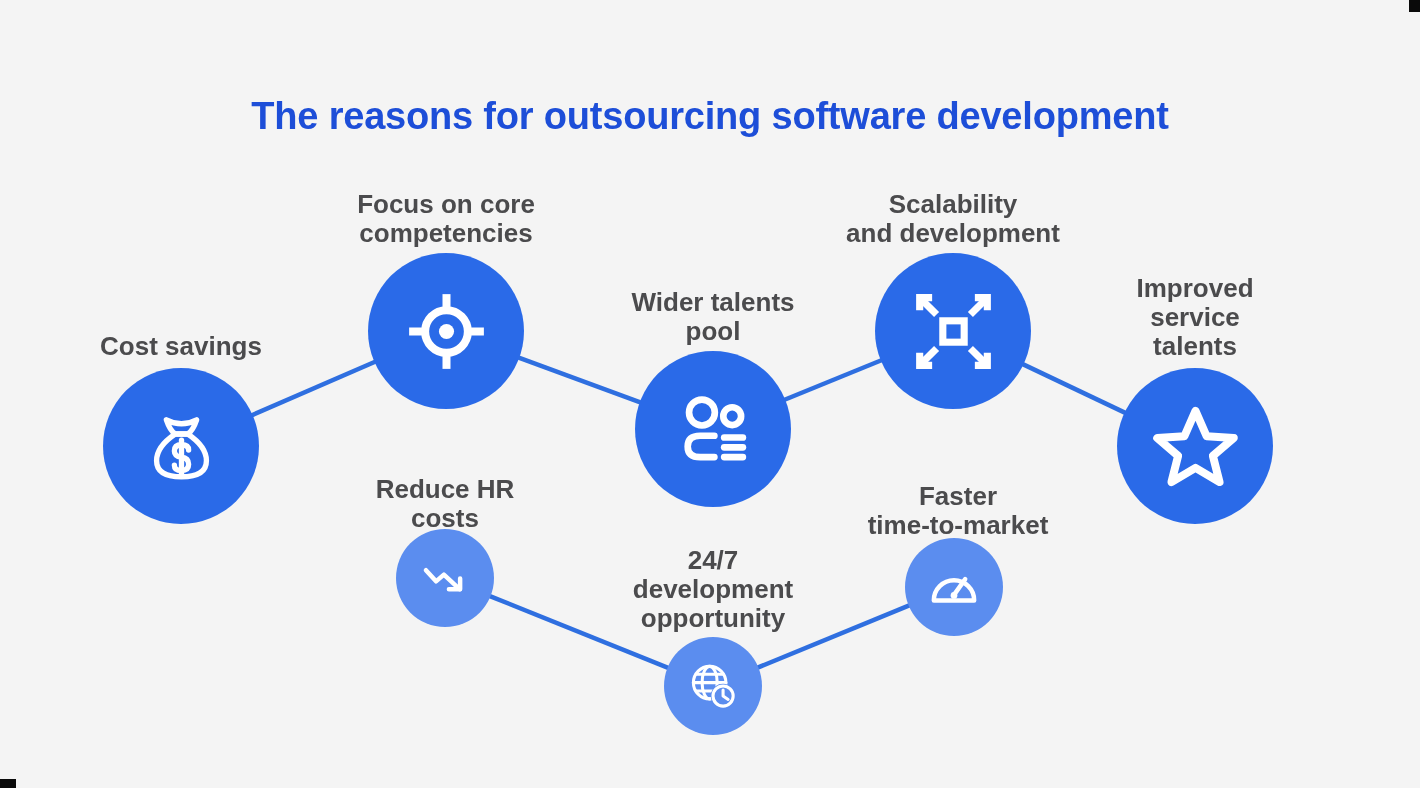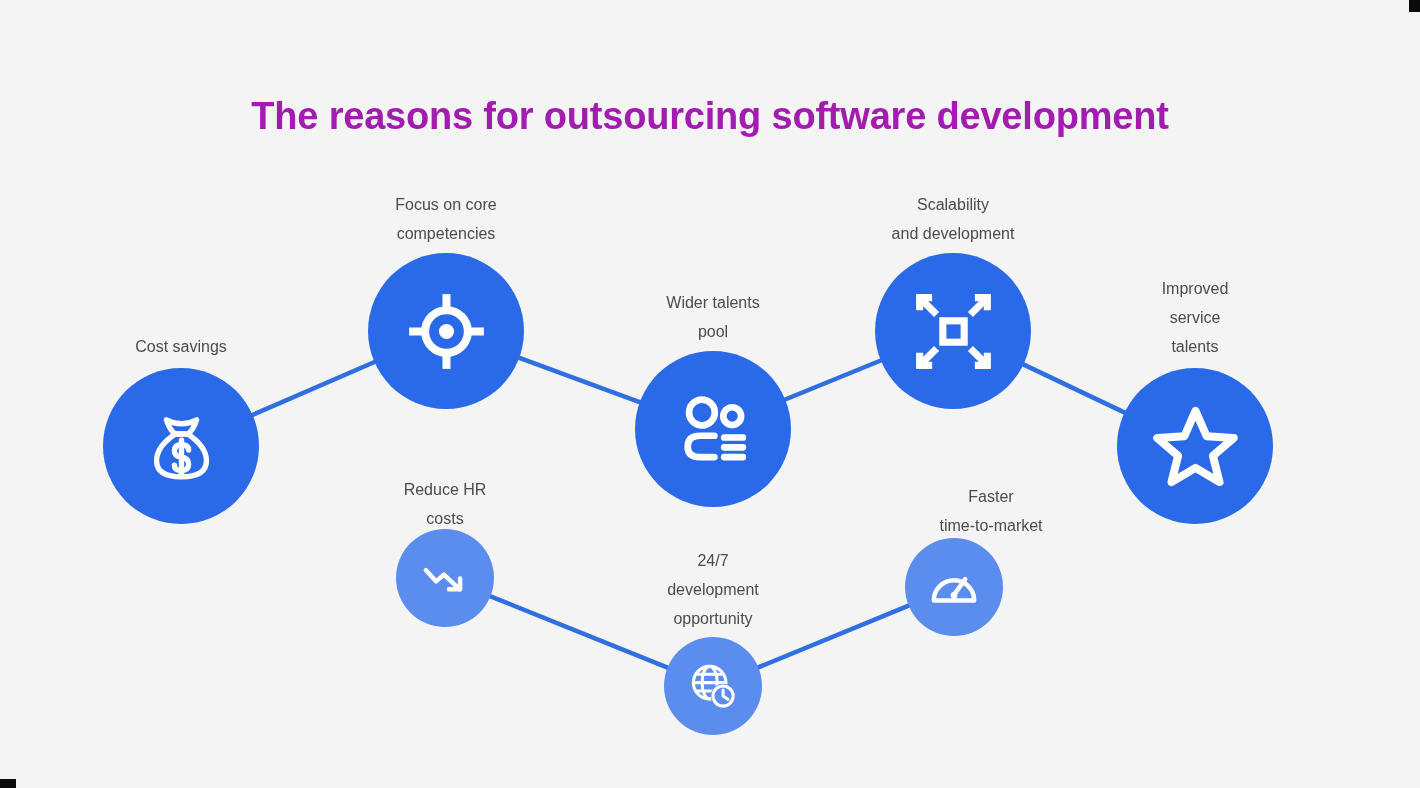--- a/index.html
+++ b/index.html
@@ -33,21 +33,21 @@
     background: #0a0a0a;
   }
   #title {
     position: absolute;
     left: 0;
     top: 95px;
     width: 1420px;
     text-align: center;
     font-size: 38px;
     font-weight: bold;
-    color: #a21caf;
+    color: #1d4ed8;
     letter-spacing: -0.2px;
     white-space: nowrap;
   }
   #edges {
     position: absolute;
     left: 0;
     top: 0;
     width: 1420px;
     height: 788px;
     pointer-events: none;
@@ -57,24 +57,24 @@
     border-radius: 50%;
     display: flex;
     align-items: center;
     justify-content: center;
   }
   .node svg { display: block; }
   .label {
     position: absolute;
     text-align: center;
     color: #4b4b4d;
-    font-size: 16px;
+    font-size: 26px;
     line-height: 29px;
     white-space: pre-line;
-    font-weight: 400;
+    font-weight: 700;
   }
 </style>
 </head>
 <body>
 
 <div id="canvas">
 
   <svg id="edges" viewBox="0 0 1420 788" width="1420" height="788">
       <line x1="250.71822084330194" y1="415.74492303026517" x2="376.28177915669806" y2="361.25507696973483" stroke="#2f6fe0" stroke-width="4.5" stroke-linecap="butt"></line>
       <line x1="517.345959449772" y1="357.1869064647103" x2="641.654040550228" y2="402.8130935352897" stroke="#2f6fe0" stroke-width="4.5" stroke-linecap="butt"></line>
@@ -200,20 +200,20 @@
       <div class="label" style="left: 753px; top: 190px; width: 400px;">Scalability
 and development</div>
       <div class="label" style="left: 995px; top: 274px; width: 400px;">Improved
 service
 talents</div>
       <div class="label" style="left: 245px; top: 475px; width: 400px;">Reduce HR
 costs</div>
       <div class="label" style="left: 513px; top: 546px; width: 400px;">24/7
 development
 opportunity</div>
-      <div class="label" style="left: 791px; top: 482px; width: 400px;">Faster
+      <div class="label" style="left: 758px; top: 482px; width: 400px;">Faster
 time-to-market</div>
     </div>
 
   <div id="corner-tr"></div>
   <div id="corner-bl"></div>
 
 </div>
 
 </body></html>

